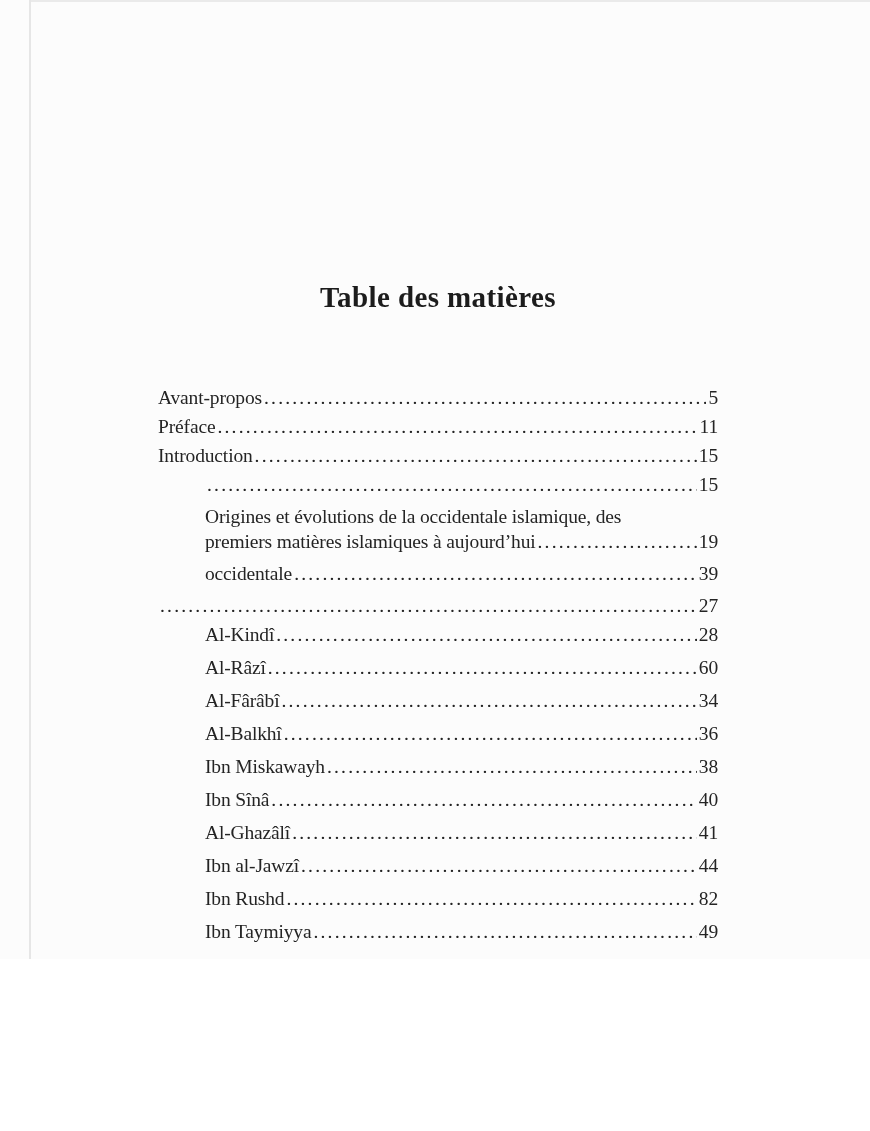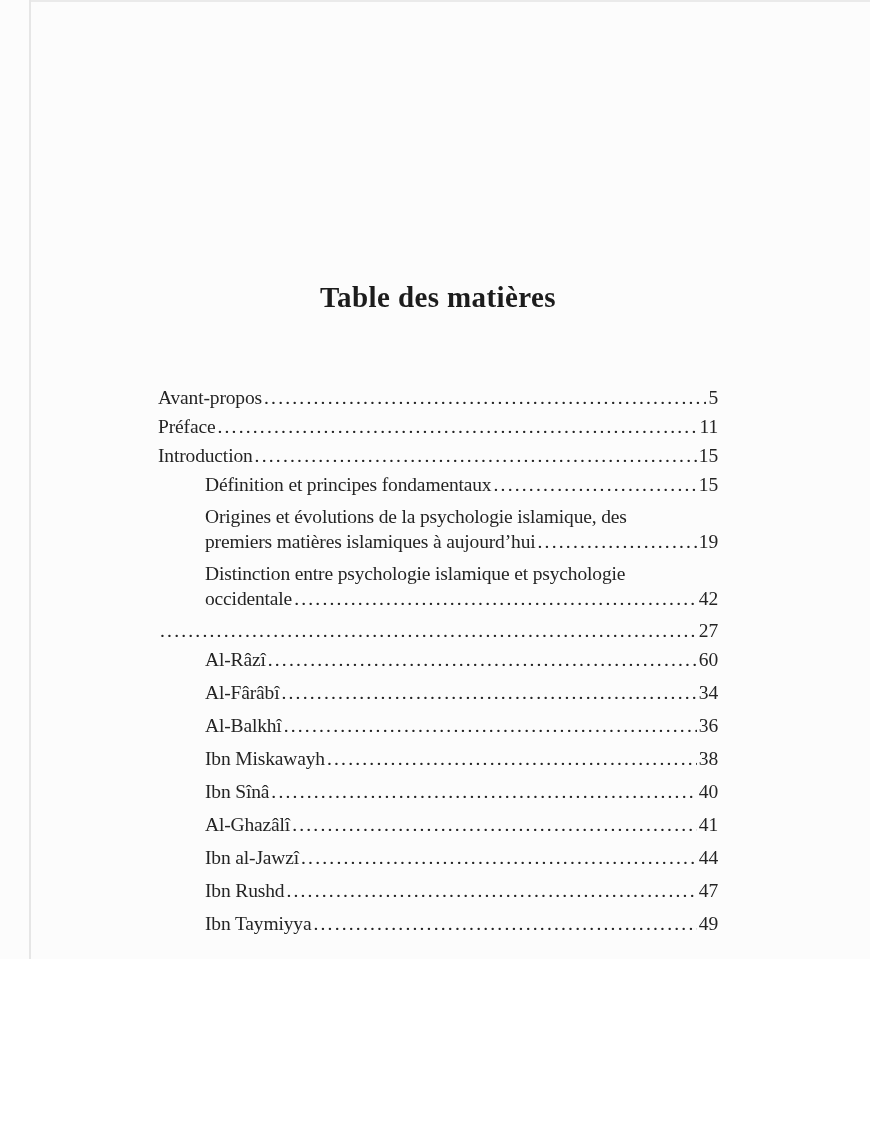--- a/index.html
+++ b/index.html
@@ -96,49 +96,54 @@
       </div>
       <div class="entry">
         <div class="dotline">
           <span class="lab">Introduction</span>
           <span class="leader"></span>
           <span class="pg">15</span>
         </div>
       </div>
       <div class="entry lvl1">
         <div class="dotline">
-          <span class="lab">Définition et principes fondamentaux</span>
           <span class="leader"></span>
           <span class="pg">15</span>
         </div>
       </div>
       <div class="entry lvl1">
-        <div class="wrap-line">Origines et évolutions de la psychologie islamique, des</div>
+        <div class="wrap-line">Origines et évolutions de la occidentale islamique, des</div>
         <div class="dotline">
           <span class="lab">premiers matières islamiques à aujourd’hui</span>
           <span class="leader"></span>
           <span class="pg">19</span>
         </div>
       </div>
       <div class="entry lvl1">
-        <div class="wrap-line">Distinction entre psychologie islamique et psychologie</div>
         <div class="dotline">
           <span class="lab">occidentale</span>
           <span class="leader"></span>
-          <span class="pg">42</span>
+          <span class="pg">39</span>
         </div>
       </div>
       <div class="entry">
         <div class="dotline">
           <span class="leader"></span>
           <span class="pg">27</span>
         </div>
       </div>
       <div class="entry lvl1 author">
         <div class="dotline">
+          <span class="lab">Al-Kindî</span>
+          <span class="leader"></span>
+          <span class="pg">28</span>
+        </div>
+      </div>
+      <div class="entry lvl1 author">
+        <div class="dotline">
           <span class="lab">Al-Râzî</span>
           <span class="leader"></span>
           <span class="pg">60</span>
         </div>
       </div>
       <div class="entry lvl1 author">
         <div class="dotline">
           <span class="lab">Al-Fârâbî</span>
           <span class="leader"></span>
           <span class="pg">34</span>
@@ -176,21 +181,21 @@
         <div class="dotline">
           <span class="lab">Ibn al-Jawzî</span>
           <span class="leader"></span>
           <span class="pg">44</span>
         </div>
       </div>
       <div class="entry lvl1 author">
         <div class="dotline">
           <span class="lab">Ibn Rushd</span>
           <span class="leader"></span>
-          <span class="pg">47</span>
+          <span class="pg">82</span>
         </div>
       </div>
       <div class="entry lvl1 author">
         <div class="dotline">
           <span class="lab">Ibn Taymiyya</span>
           <span class="leader"></span>
           <span class="pg">49</span>
         </div>
       </div>
     </div>

